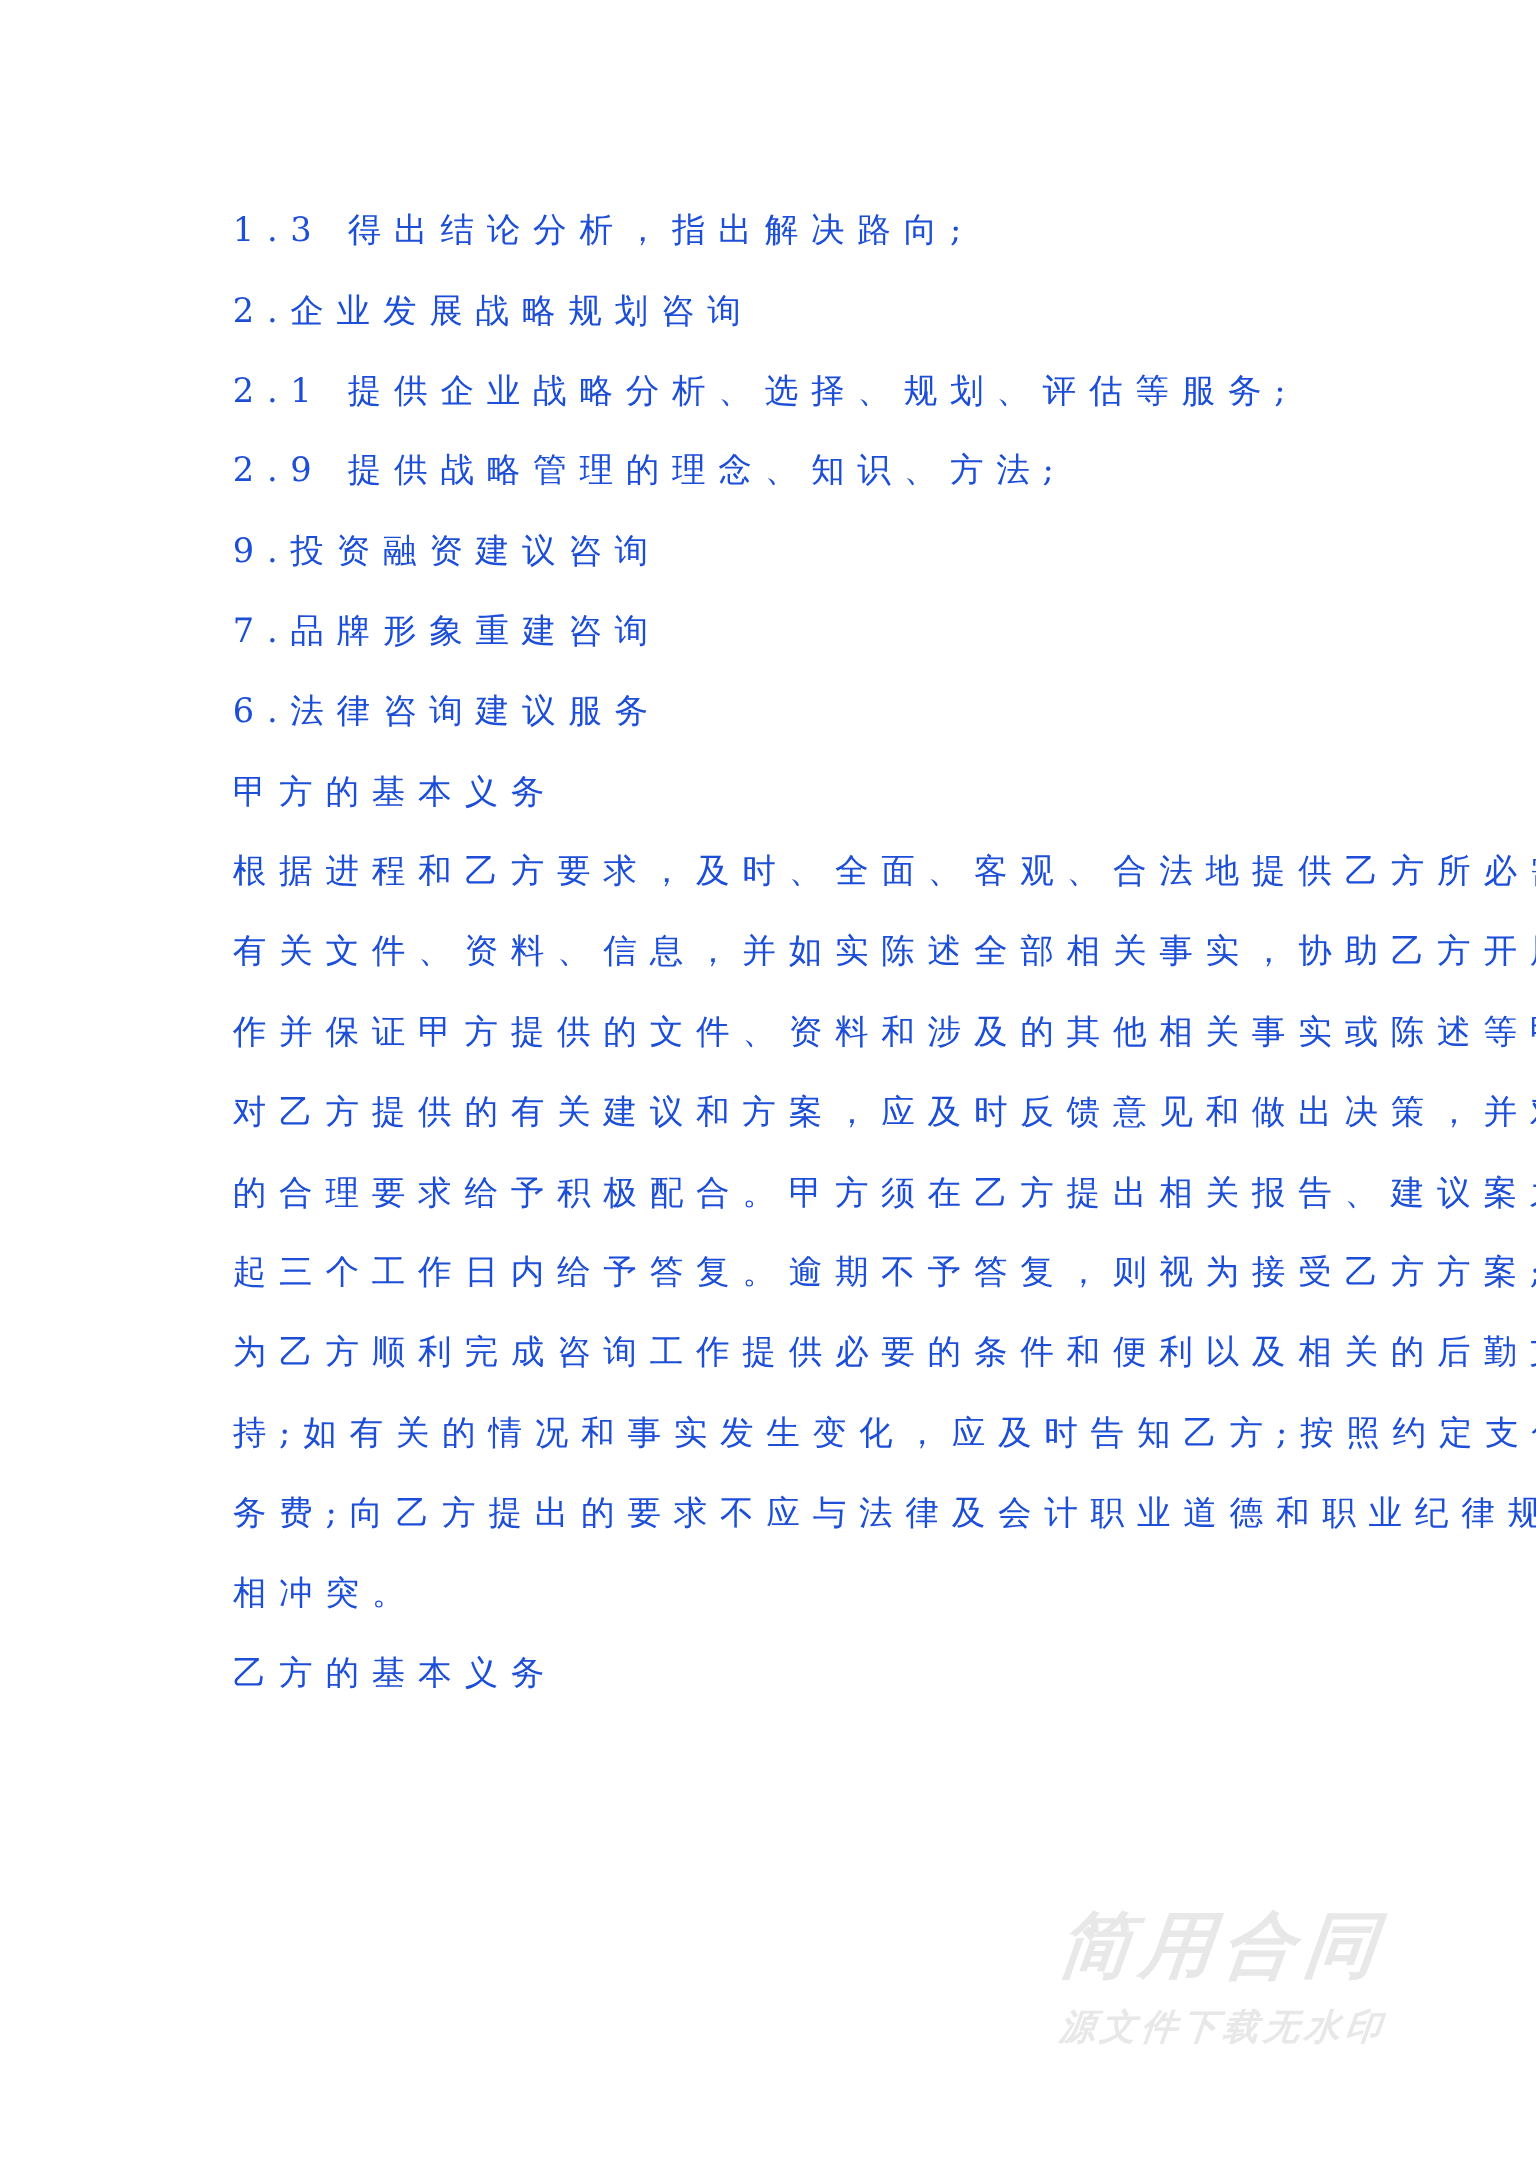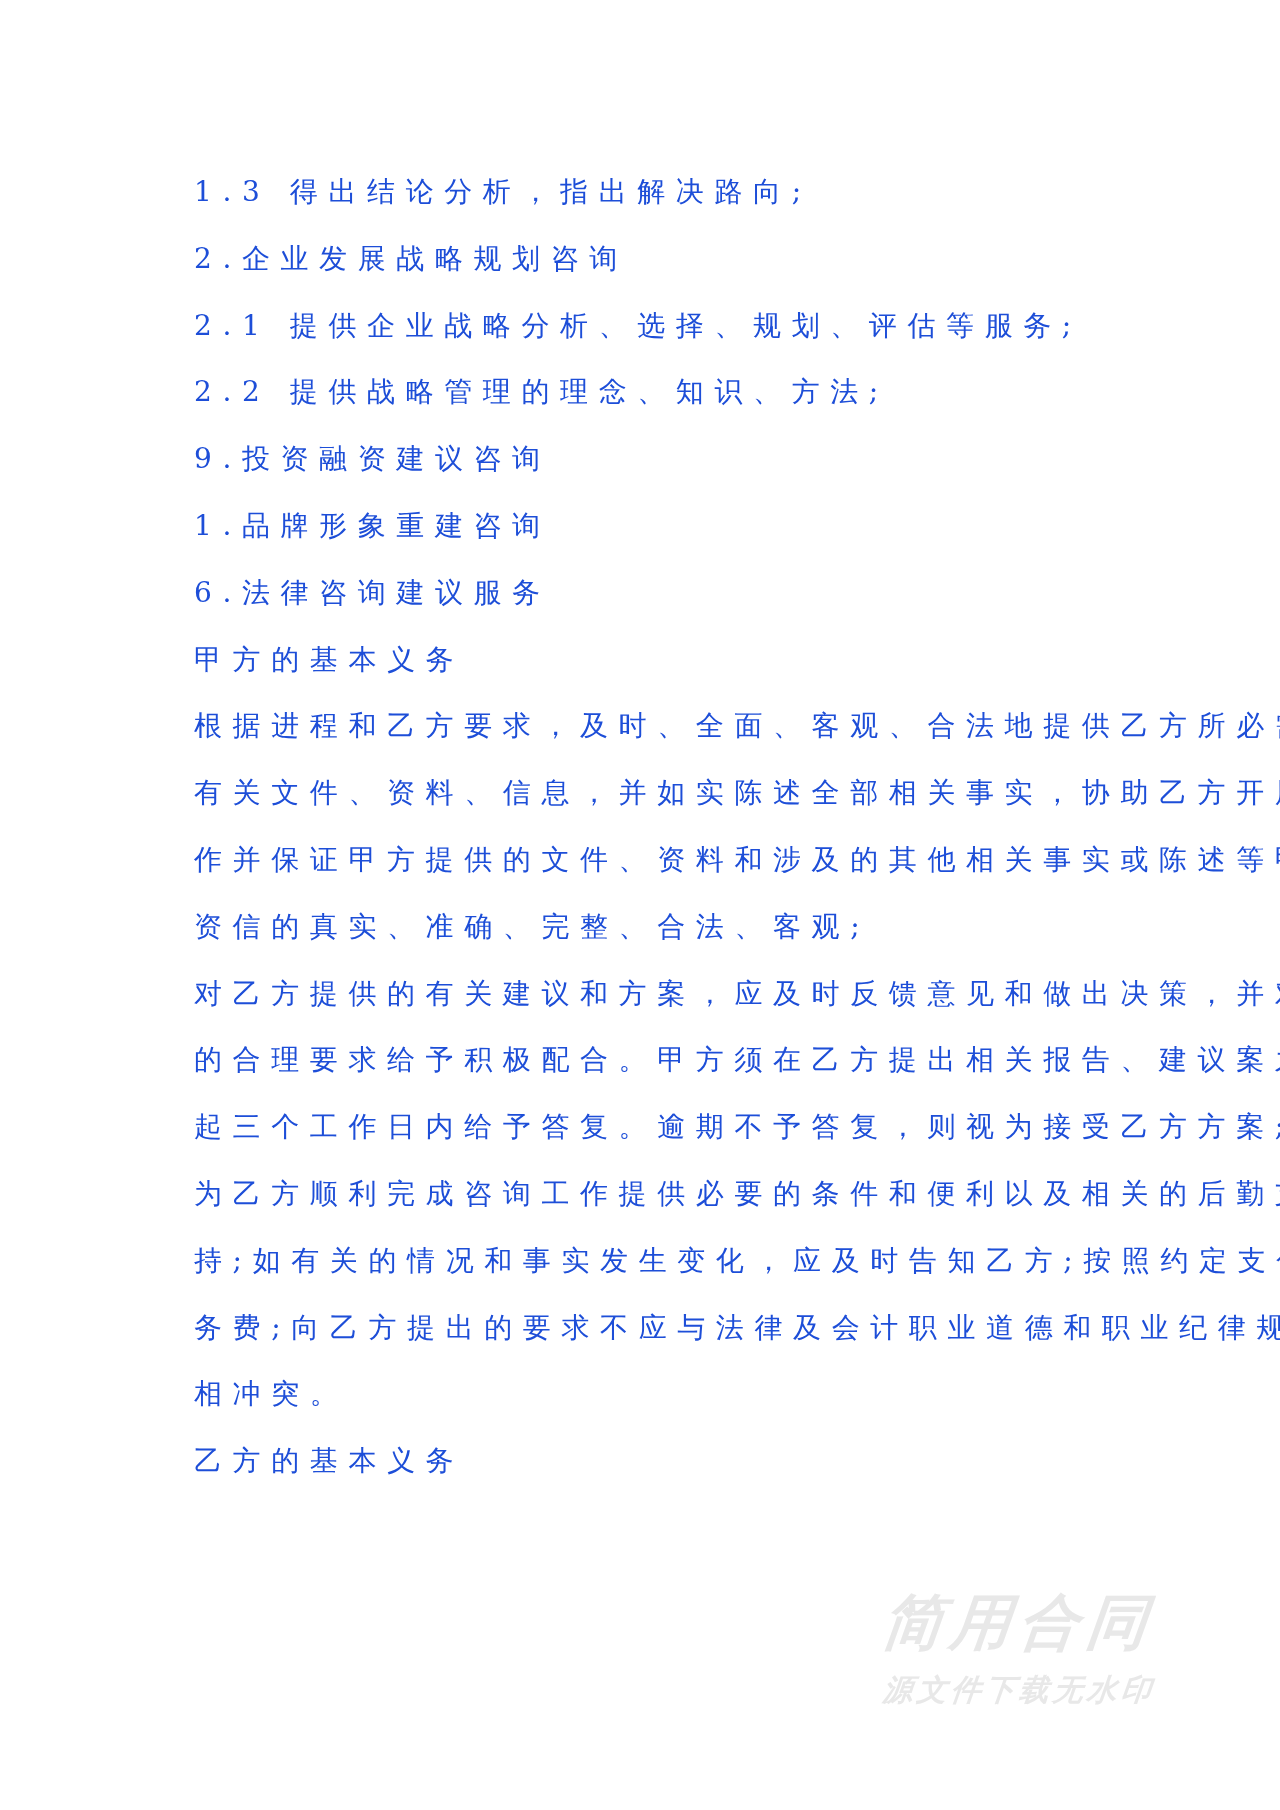--- a/index.html
+++ b/index.html
@@ -70,29 +70,28 @@
     }
   </style>
 </head>
 <body>
 
 <div class="page">
   <div class="content">
     <div class="line">1.3 得出结论分析，指出解决路向;</div>
     <div class="line">2.企业发展战略规划咨询</div>
     <div class="line">2.1 提供企业战略分析、选择、规划、评估等服务;</div>
-    <div class="line">2.2 提供战略管理的理念、知识、方法;</div>
+    <div class="line">2.9 提供战略管理的理念、知识、方法;</div>
     <div class="line">9.投资融资建议咨询</div>
-    <div class="line">1.品牌形象重建咨询</div>
+    <div class="line">7.品牌形象重建咨询</div>
     <div class="line">6.法律咨询建议服务</div>
     <div class="line">甲方的基本义务</div>
     <div class="line">根据进程和乙方要求，及时、全面、客观、合法地提供乙方所必需的</div>
     <div class="line">有关文件、资料、信息，并如实陈述全部相关事实，协助乙方开展工</div>
     <div class="line">作并保证甲方提供的文件、资料和涉及的其他相关事实或陈述等甲方</div>
-    <div class="line">资信的真实、准确、完整、合法、客观;</div>
     <div class="line">对乙方提供的有关建议和方案，应及时反馈意见和做出决策，并对出</div>
     <div class="line">的合理要求给予积极配合。甲方须在乙方提出相关报告、建议案之日</div>
     <div class="line">起三个工作日内给予答复。逾期不予答复，则视为接受乙方方案;</div>
     <div class="line">为乙方顺利完成咨询工作提供必要的条件和便利以及相关的后勤支</div>
     <div class="line">持;如有关的情况和事实发生变化，应及时告知乙方;按照约定支付服</div>
     <div class="line">务费;向乙方提出的要求不应与法律及会计职业道德和职业纪律规定</div>
     <div class="line">相冲突。</div>
     <div class="line">乙方的基本义务</div>
   </div>
 

